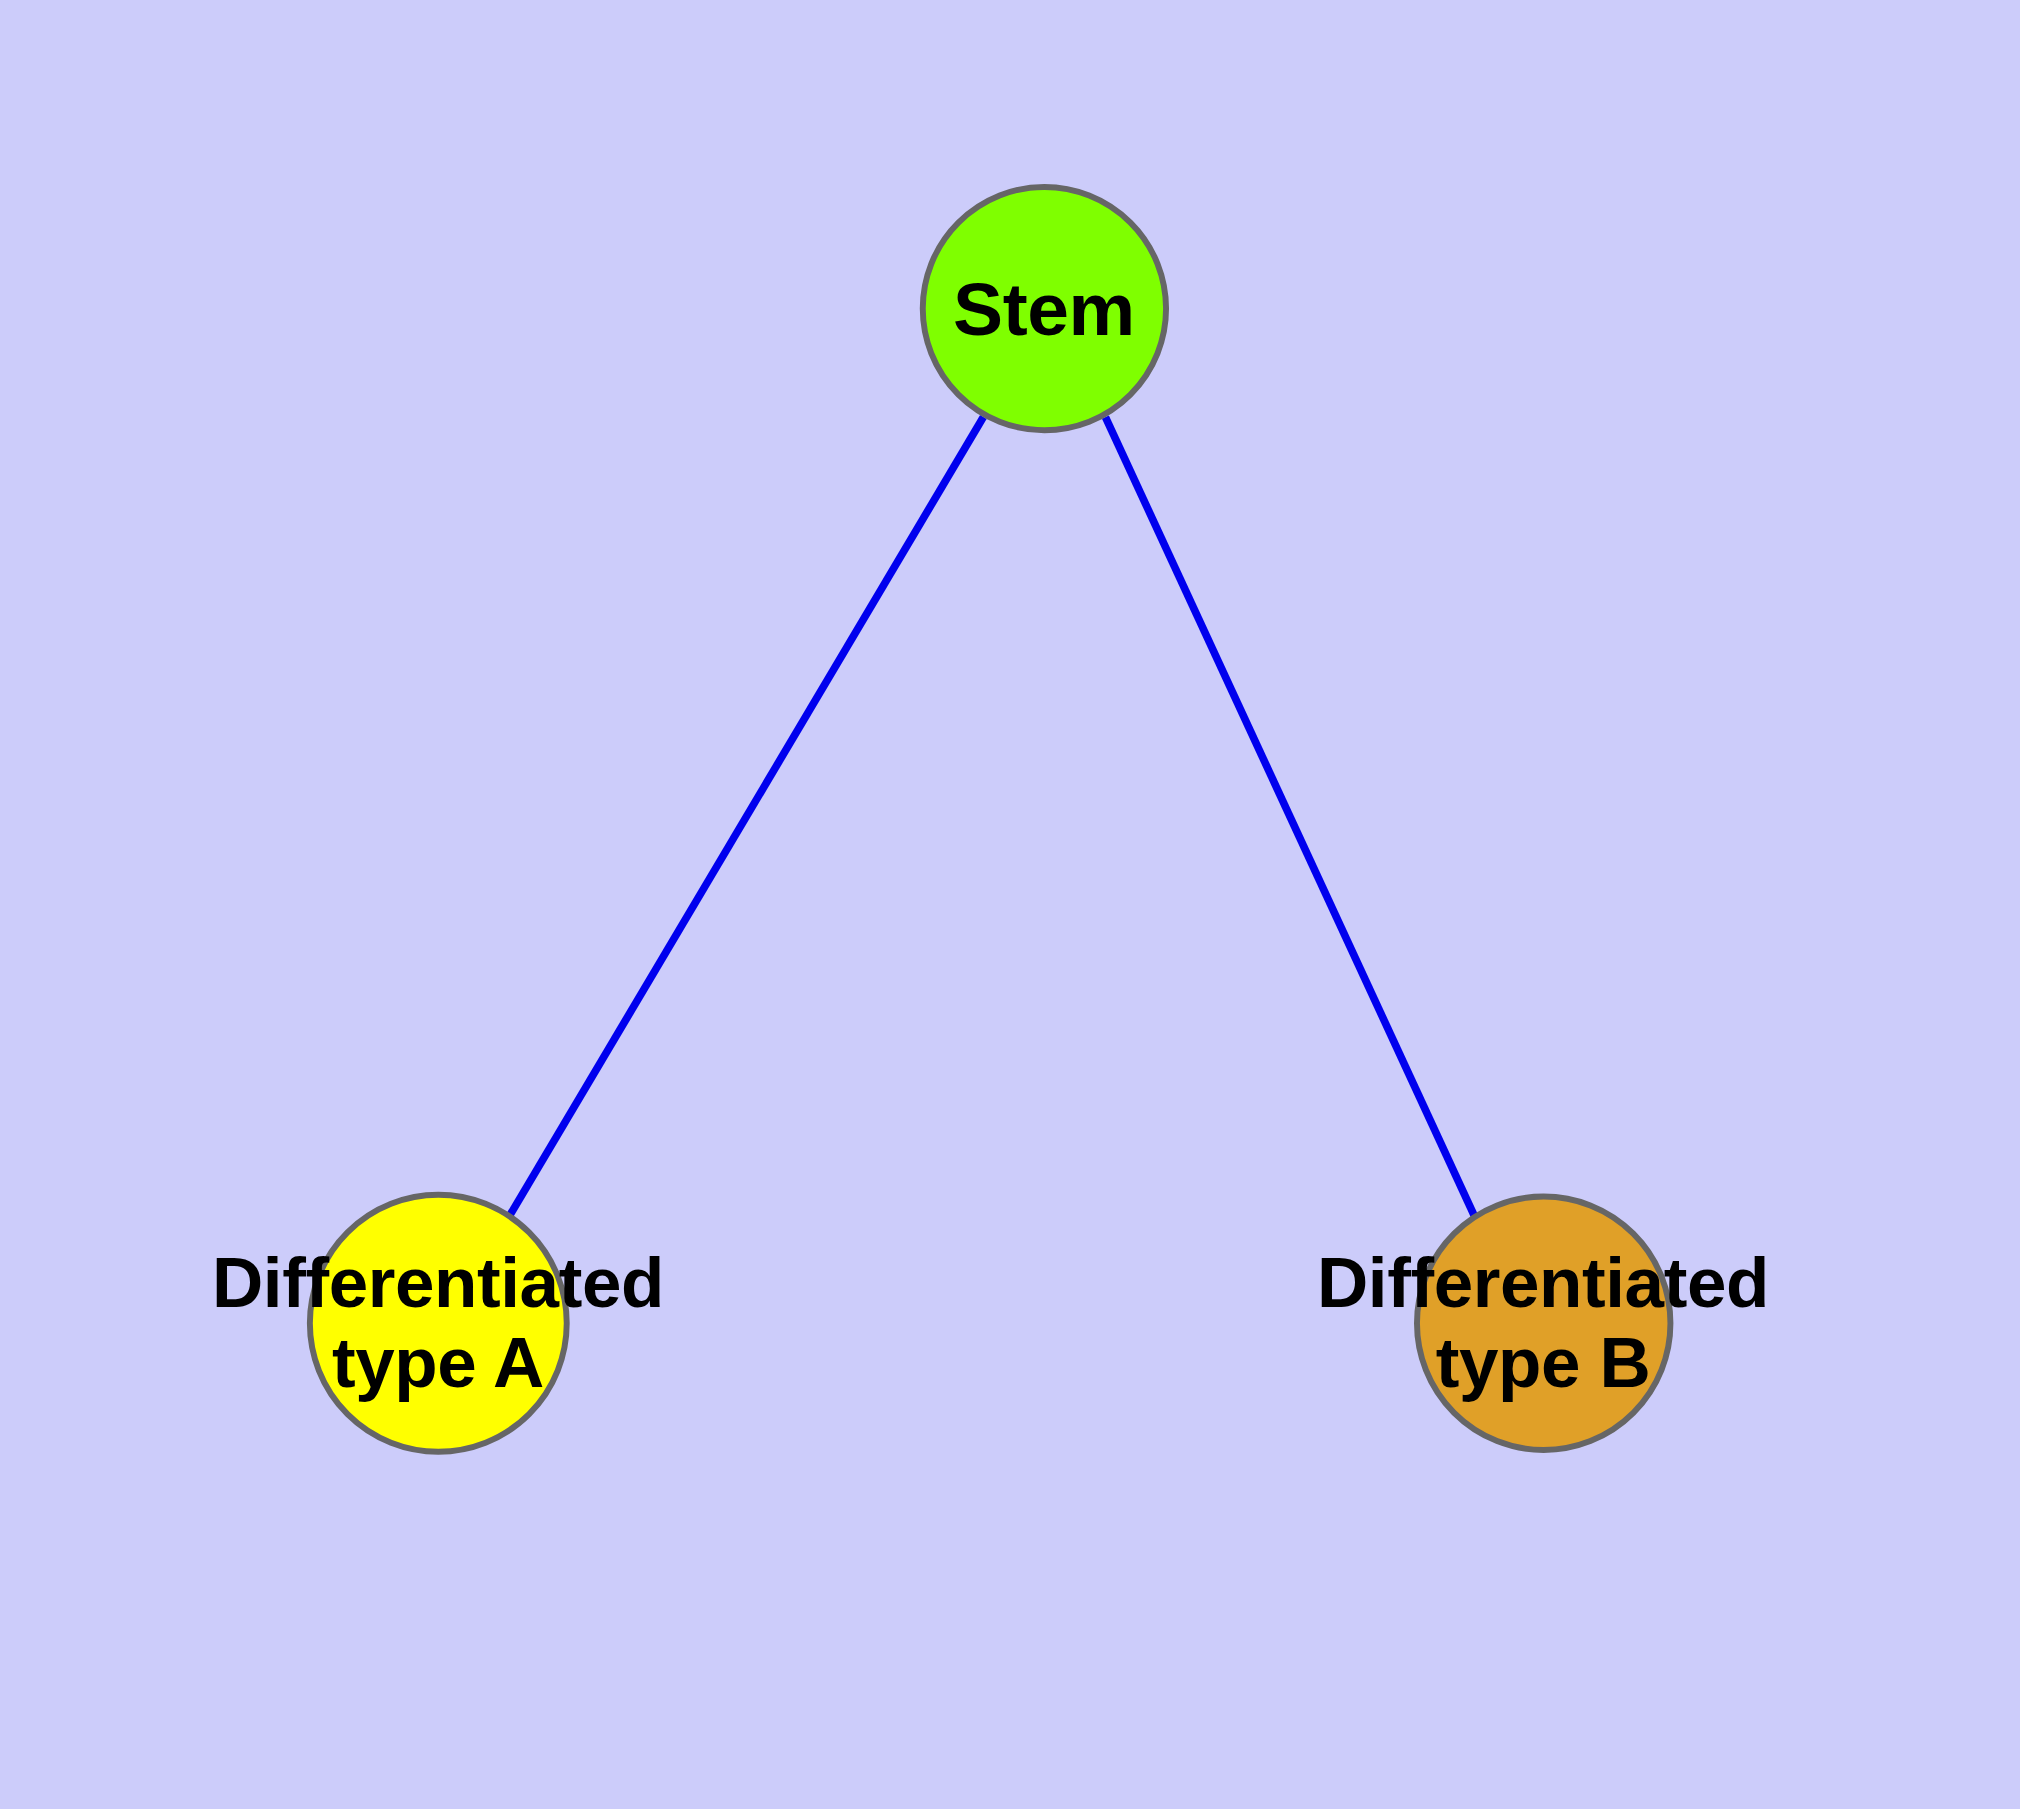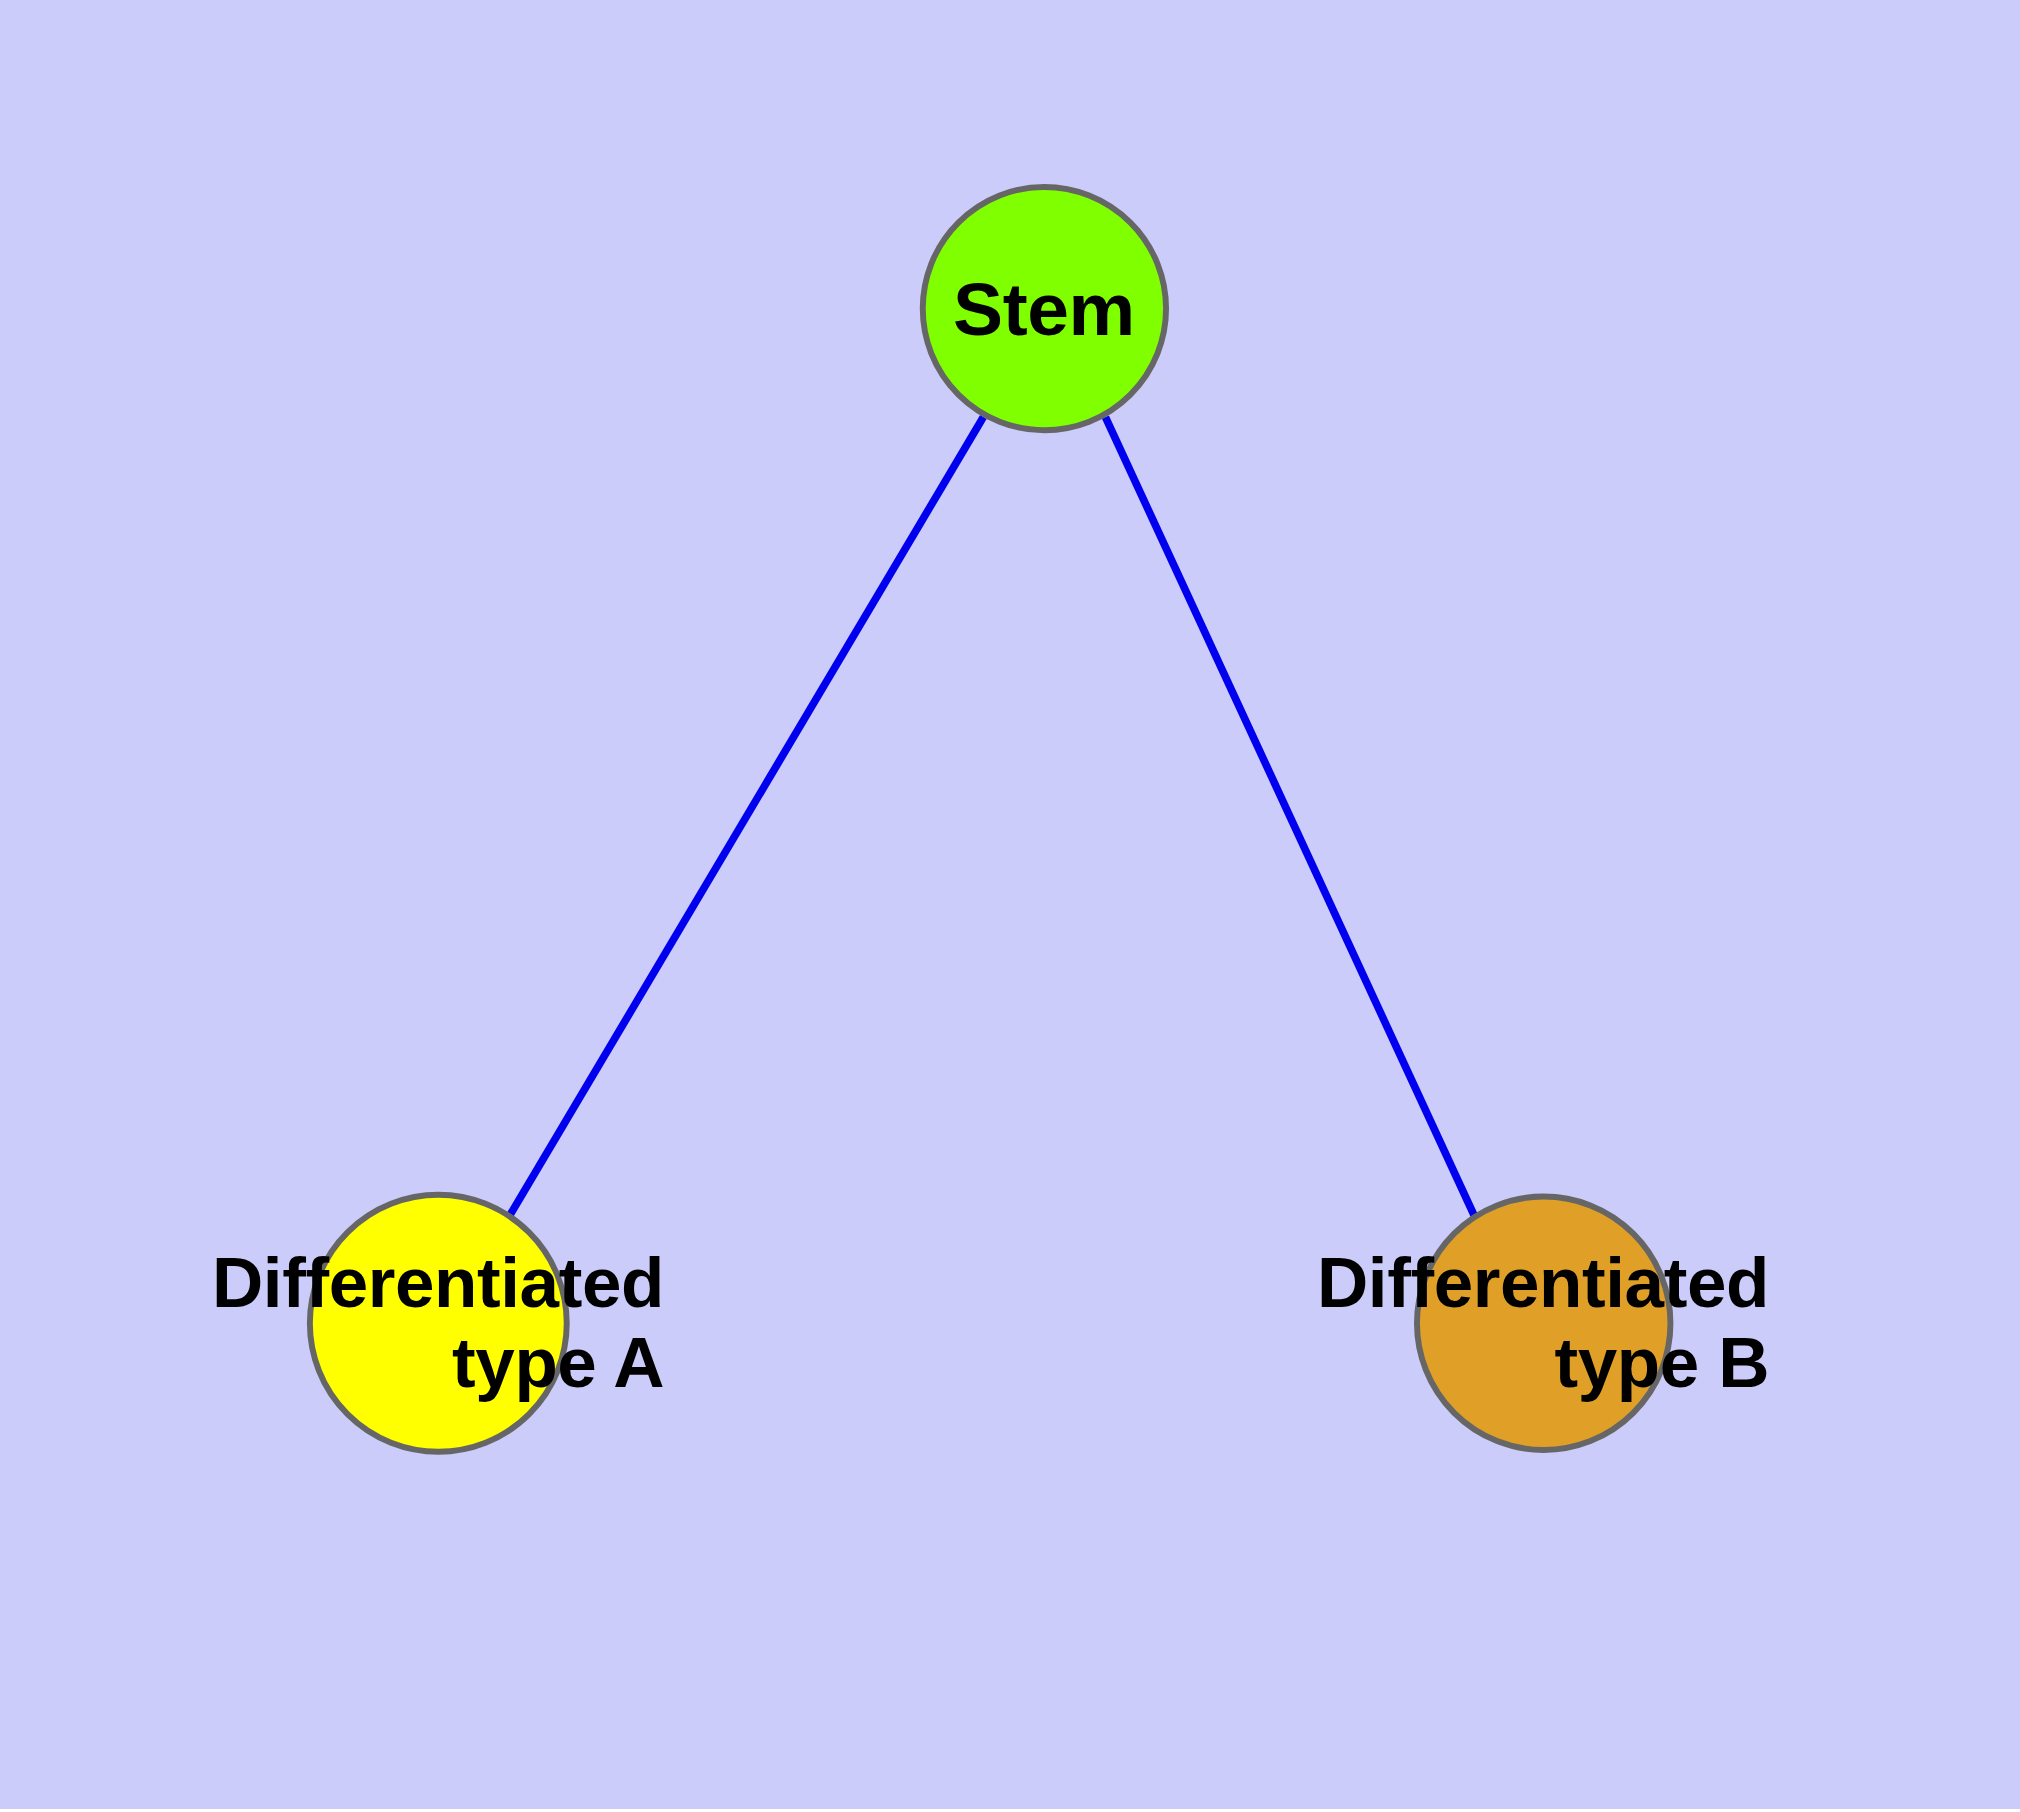--- a/index.html
+++ b/index.html
@@ -47,21 +47,20 @@
     line-height: 1.12;
     transform: translate(-50%, -50%);
     pointer-events: none;
     letter-spacing: -0.4px;
   }
   .label-stem {
     font-size: 75px;
   }
   .label-child {
     font-size: 71px;
-    text-align: right;
   }
 </style>
 </head>
 <body>
 
 <div id="canvas">
   <div id="plot-area">
 
     <svg id="graph-svg" viewBox="0 0 2384 2134" xmlns="http://www.w3.org/2000/svg">
       <g id="edges-group">

